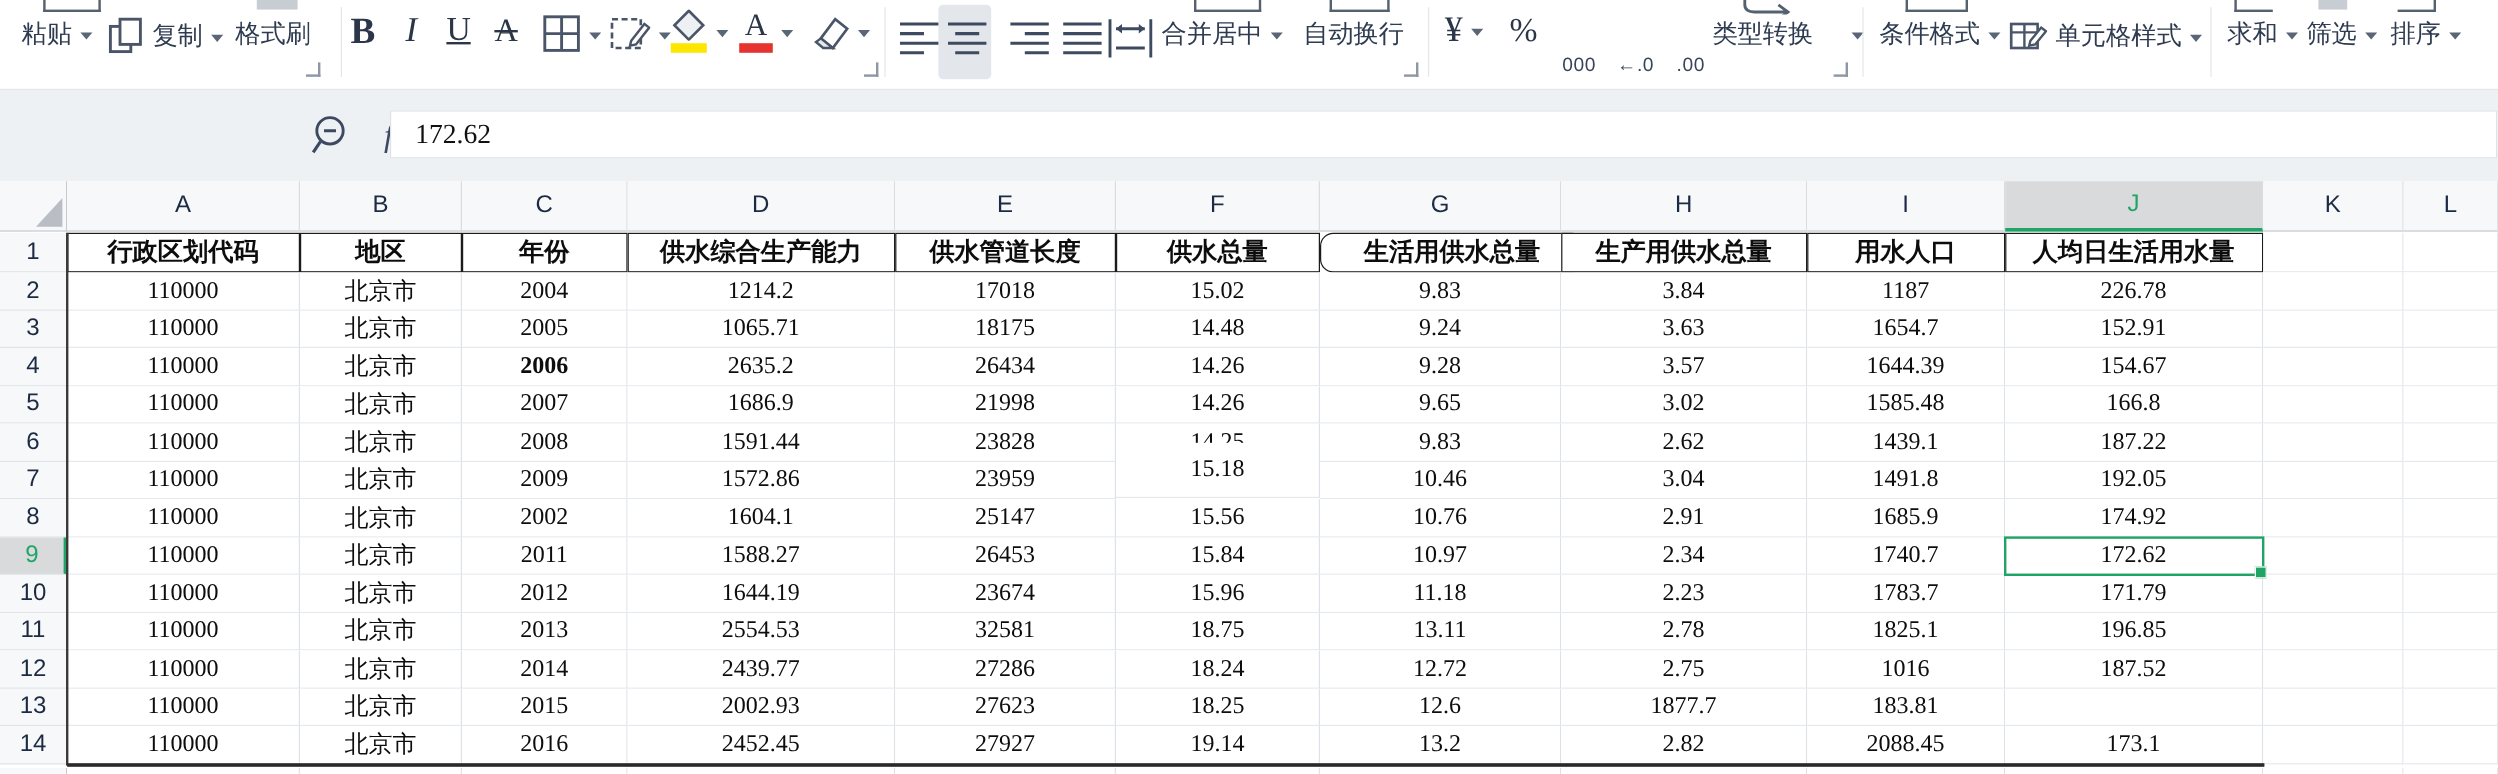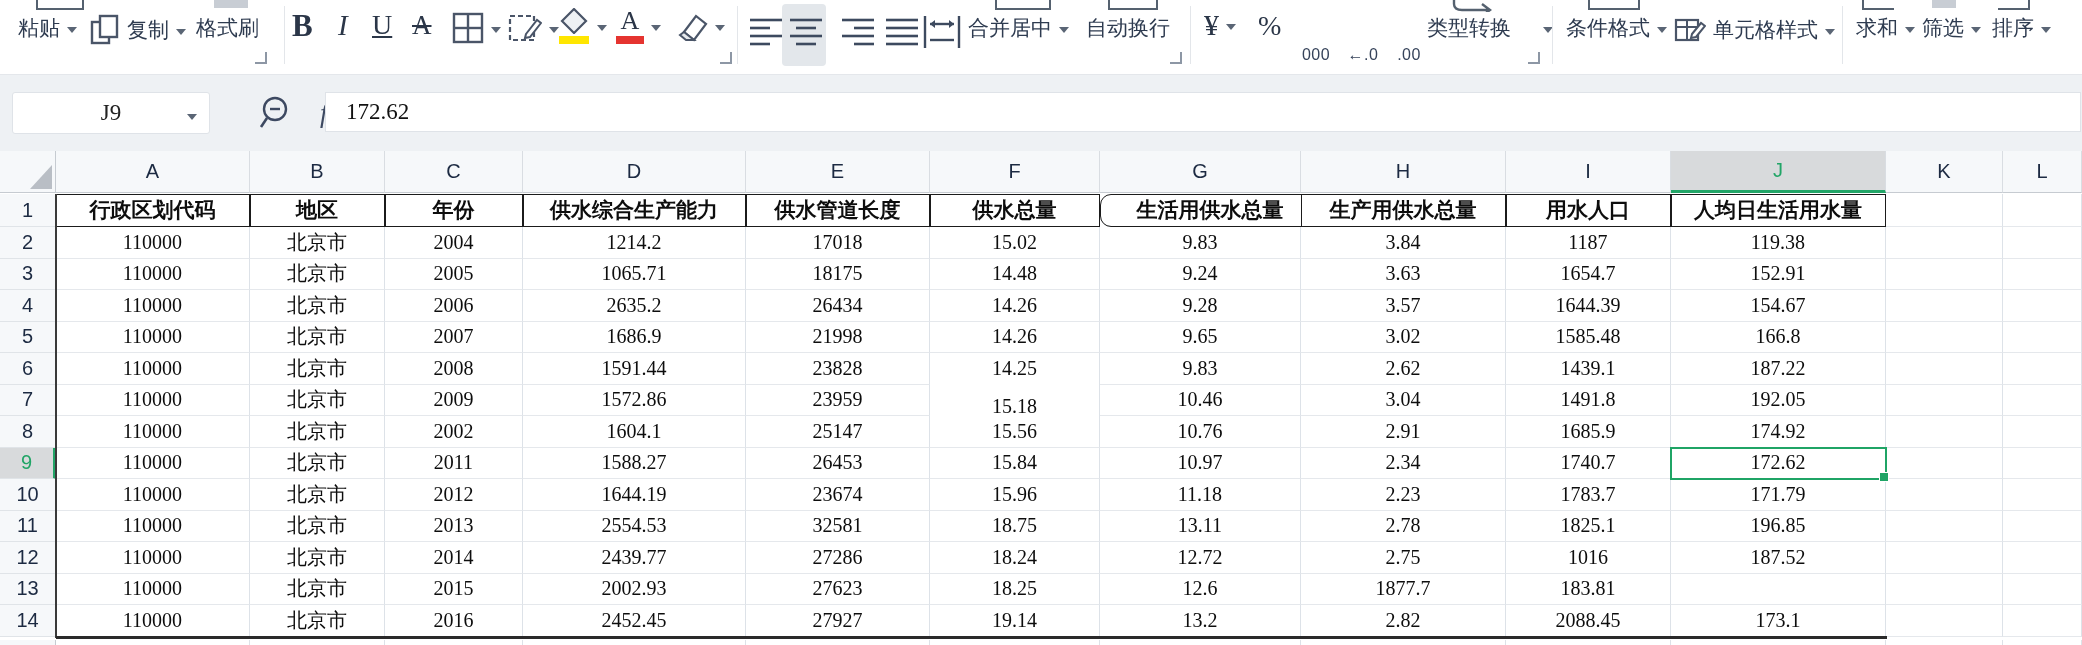--- a/index.html
+++ b/index.html
@@ -272,24 +272,20 @@
         <i class="car"></i>
     </div>
     <div class="cut" style="left:1998px;width:30px;border-top:none;border-left:none;"></div>
     <div class="tbtn" style="left:1992px;">
       <span>排序</span>
         <i class="car"></i>
     </div>
   </div>
 
   <div id="fbar">
-    <div id="namebox">
-      <span>J9</span>
-      <i class="car"></i>
-    </div>
     <div id="fxwrap">
       <svg width="34" height="36" viewBox="0 0 34 36">
         <circle cx="17" cy="14" r="11" fill="none" stroke="#3d4961" stroke-width="2.4"></circle>
         <line x1="12" y1="14" x2="22" y2="14" stroke="#3d4961" stroke-width="2.4"></line>
         <line x1="9" y1="23" x2="3" y2="32" stroke="#3d4961" stroke-width="2.6"></line>
       </svg>
       <span class="fx">fx</span>
     </div>
     <div id="finput">
       <span>172.62</span>
@@ -346,38 +342,38 @@
         <div class="cell" style="left: 2003px; top: 43px; width: 79px; height: 33px;"></div>
         <div class="cell" style="left: 56px; top: 76px; width: 194px; height: 31.5px;">110000</div>
         <div class="cell" style="left: 250px; top: 76px; width: 135px; height: 31.5px;">北京市</div>
         <div class="cell" style="left: 385px; top: 76px; width: 138px; height: 31.5px;">2004</div>
         <div class="cell" style="left: 523px; top: 76px; width: 223px; height: 31.5px;">1214.2</div>
         <div class="cell" style="left: 746px; top: 76px; width: 184px; height: 31.5px;">17018</div>
         <div class="cell" style="left: 930px; top: 76px; width: 170px; height: 31.5px;">15.02</div>
         <div class="cell" style="left: 1100px; top: 76px; width: 201px; height: 31.5px;">9.83</div>
         <div class="cell" style="left: 1301px; top: 76px; width: 205px; height: 31.5px;">3.84</div>
         <div class="cell" style="left: 1506px; top: 76px; width: 165px; height: 31.5px;">1187</div>
-        <div class="cell" style="left: 1671px; top: 76px; width: 215px; height: 31.5px;">119.38</div>
+        <div class="cell" style="left: 1671px; top: 76px; width: 215px; height: 31.5px;">226.78</div>
         <div class="cell" style="left: 1886px; top: 76px; width: 117px; height: 31.5px;"></div>
         <div class="cell" style="left: 2003px; top: 76px; width: 79px; height: 31.5px;"></div>
         <div class="cell" style="left: 56px; top: 107.5px; width: 194px; height: 31.5px;">110000</div>
         <div class="cell" style="left: 250px; top: 107.5px; width: 135px; height: 31.5px;">北京市</div>
         <div class="cell" style="left: 385px; top: 107.5px; width: 138px; height: 31.5px;">2005</div>
         <div class="cell" style="left: 523px; top: 107.5px; width: 223px; height: 31.5px;">1065.71</div>
         <div class="cell" style="left: 746px; top: 107.5px; width: 184px; height: 31.5px;">18175</div>
         <div class="cell" style="left: 930px; top: 107.5px; width: 170px; height: 31.5px;">14.48</div>
         <div class="cell" style="left: 1100px; top: 107.5px; width: 201px; height: 31.5px;">9.24</div>
         <div class="cell" style="left: 1301px; top: 107.5px; width: 205px; height: 31.5px;">3.63</div>
         <div class="cell" style="left: 1506px; top: 107.5px; width: 165px; height: 31.5px;">1654.7</div>
         <div class="cell" style="left: 1671px; top: 107.5px; width: 215px; height: 31.5px;">152.91</div>
         <div class="cell" style="left: 1886px; top: 107.5px; width: 117px; height: 31.5px;"></div>
         <div class="cell" style="left: 2003px; top: 107.5px; width: 79px; height: 31.5px;"></div>
         <div class="cell" style="left: 56px; top: 139px; width: 194px; height: 31.5px;">110000</div>
         <div class="cell" style="left: 250px; top: 139px; width: 135px; height: 31.5px;">北京市</div>
-        <div class="cell" style="left: 385px; top: 139px; width: 138px; height: 31.5px;">2006</div>
+        <div class="cell" style="left: 385px; top: 139px; width: 138px; height: 31.5px; font-weight: bold;">2006</div>
         <div class="cell" style="left: 523px; top: 139px; width: 223px; height: 31.5px;">2635.2</div>
         <div class="cell" style="left: 746px; top: 139px; width: 184px; height: 31.5px;">26434</div>
         <div class="cell" style="left: 930px; top: 139px; width: 170px; height: 31.5px;">14.26</div>
         <div class="cell" style="left: 1100px; top: 139px; width: 201px; height: 31.5px;">9.28</div>
         <div class="cell" style="left: 1301px; top: 139px; width: 205px; height: 31.5px;">3.57</div>
         <div class="cell" style="left: 1506px; top: 139px; width: 165px; height: 31.5px;">1644.39</div>
         <div class="cell" style="left: 1671px; top: 139px; width: 215px; height: 31.5px;">154.67</div>
         <div class="cell" style="left: 1886px; top: 139px; width: 117px; height: 31.5px;"></div>
         <div class="cell" style="left: 2003px; top: 139px; width: 79px; height: 31.5px;"></div>
         <div class="cell" style="left: 56px; top: 170.5px; width: 194px; height: 31.5px;">110000</div>
@@ -402,21 +398,21 @@
         <div class="cell" style="left: 1301px; top: 202px; width: 205px; height: 31.5px;">2.62</div>
         <div class="cell" style="left: 1506px; top: 202px; width: 165px; height: 31.5px;">1439.1</div>
         <div class="cell" style="left: 1671px; top: 202px; width: 215px; height: 31.5px;">187.22</div>
         <div class="cell" style="left: 1886px; top: 202px; width: 117px; height: 31.5px;"></div>
         <div class="cell" style="left: 2003px; top: 202px; width: 79px; height: 31.5px;"></div>
         <div class="cell" style="left: 56px; top: 233.5px; width: 194px; height: 31.5px;">110000</div>
         <div class="cell" style="left: 250px; top: 233.5px; width: 135px; height: 31.5px;">北京市</div>
         <div class="cell" style="left: 385px; top: 233.5px; width: 138px; height: 31.5px;">2009</div>
         <div class="cell" style="left: 523px; top: 233.5px; width: 223px; height: 31.5px;">1572.86</div>
         <div class="cell" style="left: 746px; top: 233.5px; width: 184px; height: 31.5px;">23959</div>
-        <div class="cell" style="left: 930px; top: 233px; width: 170px; height: 46px;">15.18</div>
+        <div class="cell" style="left: 930px; top: 218px; width: 170px; height: 46px;">15.18</div>
         <div class="cell" style="left: 1100px; top: 233.5px; width: 201px; height: 31.5px;">10.46</div>
         <div class="cell" style="left: 1301px; top: 233.5px; width: 205px; height: 31.5px;">3.04</div>
         <div class="cell" style="left: 1506px; top: 233.5px; width: 165px; height: 31.5px;">1491.8</div>
         <div class="cell" style="left: 1671px; top: 233.5px; width: 215px; height: 31.5px;">192.05</div>
         <div class="cell" style="left: 1886px; top: 233.5px; width: 117px; height: 31.5px;"></div>
         <div class="cell" style="left: 2003px; top: 233.5px; width: 79px; height: 31.5px;"></div>
         <div class="cell" style="left: 56px; top: 265px; width: 194px; height: 31.5px;">110000</div>
         <div class="cell" style="left: 250px; top: 265px; width: 135px; height: 31.5px;">北京市</div>
         <div class="cell" style="left: 385px; top: 265px; width: 138px; height: 31.5px;">2002</div>
         <div class="cell" style="left: 523px; top: 265px; width: 223px; height: 31.5px;">1604.1</div>

